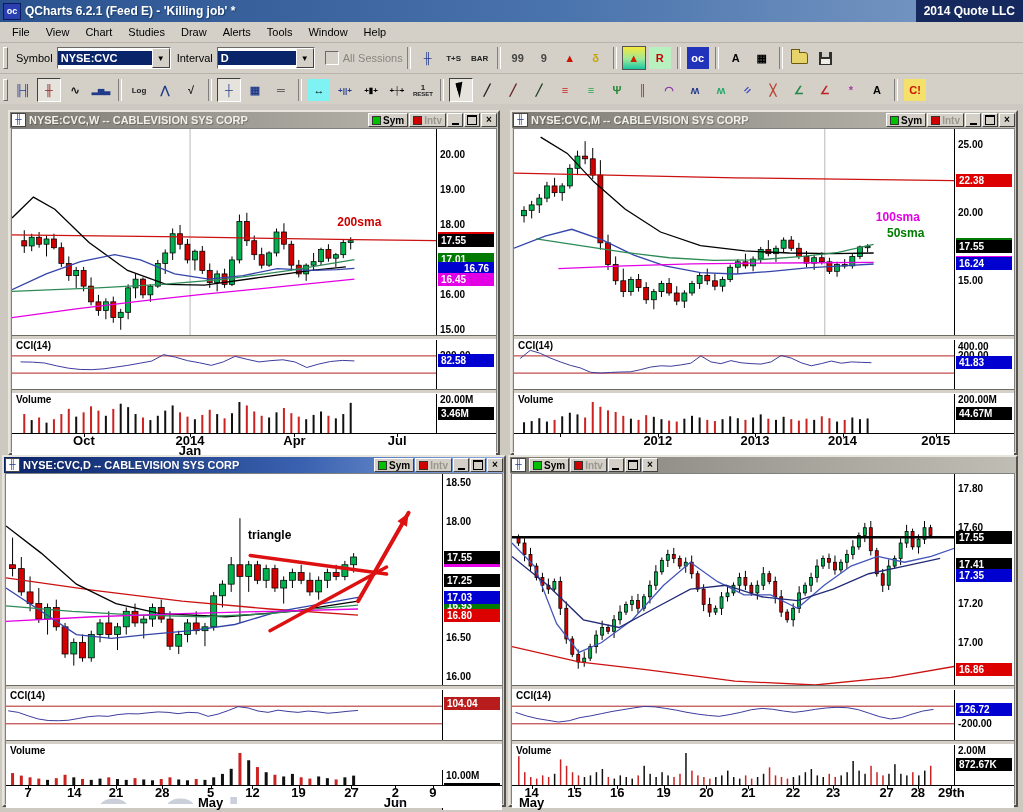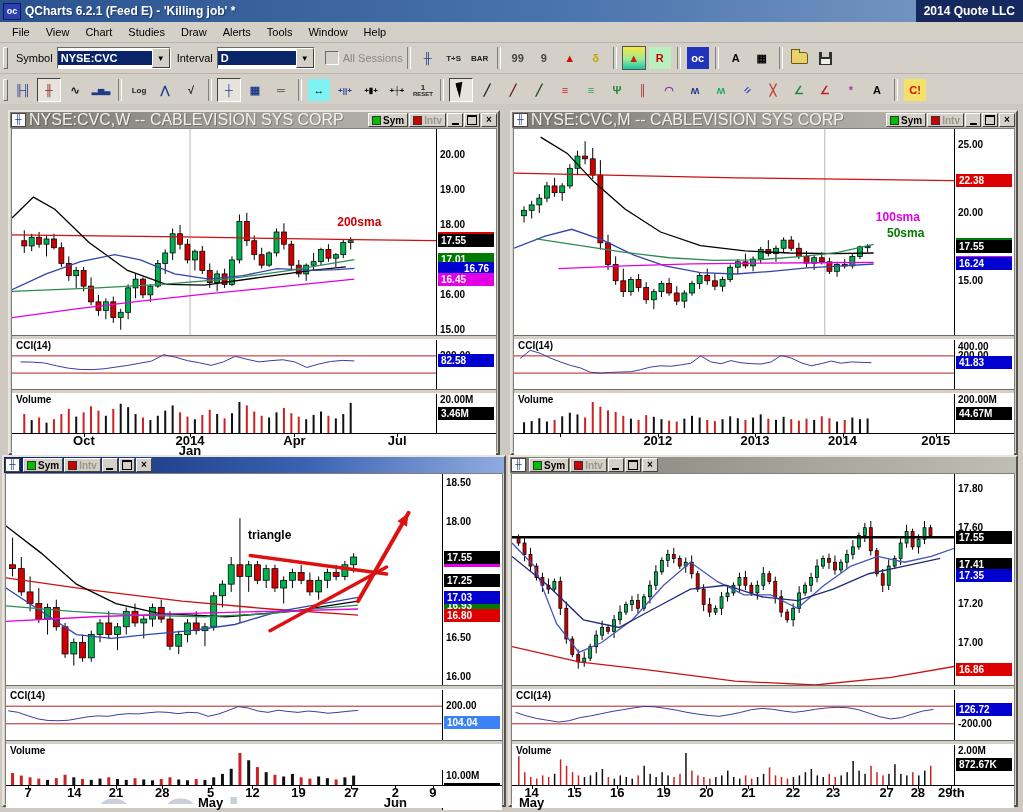--- a/index.html
+++ b/index.html
@@ -45,21 +45,21 @@
   .sh-disk::after{content:"";position:absolute;left:2px;bottom:1px;width:9px;height:5px;background:#efefe8;}
   .sh-island{background:linear-gradient(180deg,#f5e93a 0%,#9de89a 55%,#18c7a0 100%);border:1px solid #555;}
   
   #mdi{position:absolute;left:0;top:104px;width:1023px;height:708px;background:#cdc9c1;}
   .chart-window{position:absolute;background:#d4d0c8;border:2px solid;border-color:#e8e5df #55524c #55524c #e8e5df;box-sizing:border-box;}
   .win-titlebar{height:16px;display:flex;align-items:center;padding:0 1px;
     background:linear-gradient(90deg,#7e7c75 0%,#a8a59d 60%,#c0bdb5 100%);color:#f2f0ea;}
   .win-titlebar.active{background:linear-gradient(90deg,#0a246a 0%,#3a62b0 60%,#8fabe0 100%);color:#fff;}
   .win-icon{width:13px;height:12px;background:#fff;border:1px solid #444;margin-right:3px;
     color:#223a8a;font-size:9px;line-height:11px;text-align:center;font-weight:bold;overflow:hidden;}
-  .win-title{flex:1;font-weight:normal;font-size:16px;white-space:nowrap;overflow:hidden;text-shadow:1px 1px 0 rgba(0,0,0,.25);}
+  .win-title{flex:1;font-weight:bold;font-size:11px;white-space:nowrap;overflow:hidden;text-shadow:1px 1px 0 rgba(0,0,0,.25);}
   .win-btns{display:flex;align-items:center;gap:1px;}
   .sym-btn{height:14px;display:inline-flex;align-items:center;gap:2px;padding:0 3px;font-size:10px;font-weight:bold;
     background:#d4d0c8;border:1px solid;border-color:#fff #404040 #404040 #fff;color:#000;font-family:inherit;}
   .sym-btn .sq{width:7px;height:7px;display:inline-block;border:1px solid #333;}
   .sq.green{background:#00c000;} .sq.red{background:#d00000;}
   .dim{color:#9a978f;}
   .ctl-btn{width:16px;height:14px;background:#d4d0c8;border:1px solid;border-color:#fff #404040 #404040 #fff;
     font-size:10px;line-height:10px;font-weight:bold;color:#000;padding:0;font-family:inherit;display:inline-flex;align-items:center;justify-content:center;}
   .ctl-btn .g-min{display:inline-block;width:7px;height:2px;background:#000;margin-top:7px;}
   .ctl-btn .g-max{display:inline-block;width:8px;height:7px;border:1px solid #000;border-top-width:2px;}
@@ -727,20 +727,21 @@
           <span class="xtick" style="left: 328.56px;"></span>
           <span class="xlab" style="left: 328.56px;">2014</span>
           <span class="xtick" style="left: 421.8px;"></span>
           <span class="xlab" style="left: 421.8px;">2015</span>
         </div>
       </div>
   </div>
     <div class="chart-window" style="left: 2px; top: 351px; width: 504px; height: 352px;">
     <div class="win-titlebar active">
       <span class="win-icon">╫</span>
+      <span class="win-title">NYSE:CVC,D -- CABLEVISION SYS CORP</span>
       <span class="win-btns">
         <button class="sym-btn">
             <i class="sq green"></i>
             <span class="sym-txt">Sym</span>
           </button>
         <button class="sym-btn">
             <i class="sq red"></i>
             <span class="intv-txt dim">Intv</span>
           </button>
         <button class="ctl-btn">
@@ -868,21 +869,21 @@
           <div class="pane">
             <svg width="440" height="50" viewBox="0 0 440 50">
               <line x1="0" y1="16.2" x2="440" y2="16.2" stroke="#b22222" stroke-width="1"></line>
               <line x1="0" y1="33.8" x2="440" y2="33.8" stroke="#b22222" stroke-width="1"></line>
               <polyline points="2.2,20.82 12.194285714285716,22.36 22.18857142857143,25.88 32.182857142857145,28.96 42.17714285714286,30.5 52.17142857142857,30.72 62.165714285714294,30.28 72.16,28.52 82.15428571428572,26.76 92.14857142857144,25.88 102.14285714285714,26.32 112.13714285714286,24.56 122.13142857142859,23.68 132.12571428571428,23.9 142.11999999999998,22.8 152.1142857142857,21.92 162.10857142857142,22.36 172.10285714285715,23.68 182.09714285714287,22.36 192.09142857142857,22.8 202.08571428571426,26.32 212.07999999999998,24.12 222.0742857142857,20.6 232.06857142857143,16.64 242.06285714285715,17.96 252.05714285714285,21.04 262.0514285714286,22.36 272.04571428571427,20.16 282.03999999999996,21.48 292.0342857142857,22.36 302.0285714285714,21.04 312.02285714285716,21.92 322.01714285714286,23.24 332.01142857142855,22.36 342.0057142857143,21.259999999999998 352,20.424" fill="none" stroke="#3c3c9e" stroke-width="1"></polyline>
             </svg>
             <span class="pane-label">CCI(14)</span>
           </div>
           <div class="axis" style="height: 50px;">
             <span class="tick" style="top: 10.2px;">200.00</span>
-            <div class="badge" style="top: 26px; background: #3b82f6;">104.04</div>
+            <div class="badge" style="top: 7px; background: #b91c1c;">104.04</div>
           </div>
         </div>
         <div class="splitter"></div>
         <div class="prow" style="height: 40px;">
           <div class="pane">
             <svg width="440" height="40" viewBox="0 0 440 40">
               <rect x="5.072500000000001" y="28.053333333333335" width="3" height="11.946666666666667" fill="#cc2222"></rect>
               <rect x="13.8175" y="30.613333333333333" width="3" height="9.386666666666667" fill="#cc2222"></rect>
               <rect x="22.5625" y="32.32" width="3" height="7.68" fill="#cc2222"></rect>
               <rect x="31.307500000000005" y="33.6" width="3" height="6.4" fill="#cc2222"></rect>

